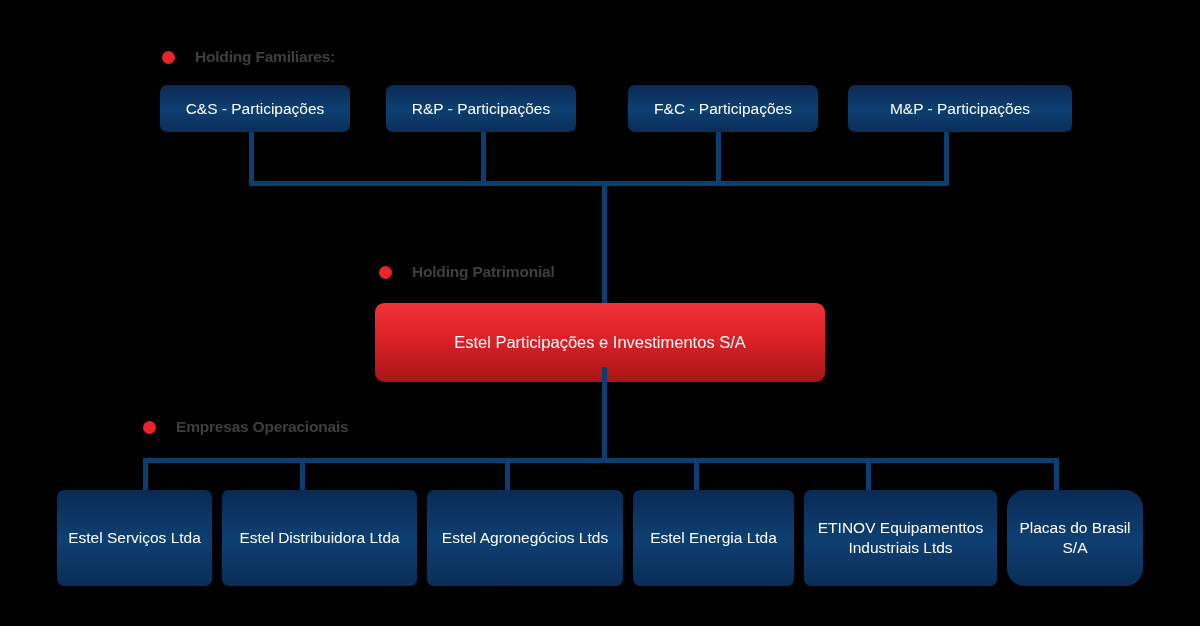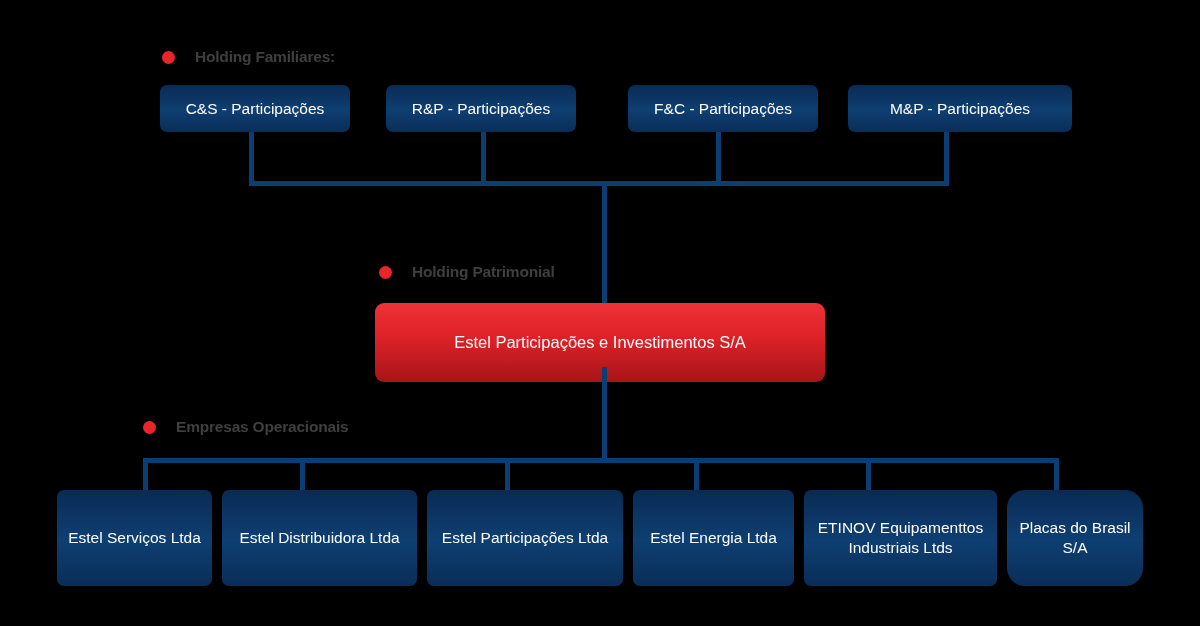--- a/index.html
+++ b/index.html
@@ -126,21 +126,21 @@
   <div class="conn" style="left:866px; top:458px; width:5px; height:32px;"></div>
   <div class="conn" style="left:1054px; top:458px; width:5px; height:32px;"></div>
 
   <div class="node node-blue tall" style="left:57px; top:490px; width:155px; height:96px;">
     <span>Estel Serviços Ltda</span>
   </div>
   <div class="node node-blue tall" style="left:222px; top:490px; width:195px; height:96px;">
     <span>Estel Distribuidora Ltda</span>
   </div>
   <div class="node node-blue tall" style="left:427px; top:490px; width:196px; height:96px;">
-    <span>Estel Participações Ltda</span>
+    <span>Estel Agronegócios Ltds</span>
   </div>
   <div class="node node-blue tall" style="left:633px; top:490px; width:161px; height:96px;">
     <span>Estel Energia Ltda</span>
   </div>
   <div class="node node-blue tall" style="left:804px; top:490px; width:193px; height:96px;">
     <span>ETINOV Equipamenttos Industriais Ltds</span>
   </div>
   <div class="node node-blue tall" style="left:1007px; top:490px; width:136px; height:96px;border-radius:18px;">
     <span>Placas do Brasil S/A</span>
   </div>

